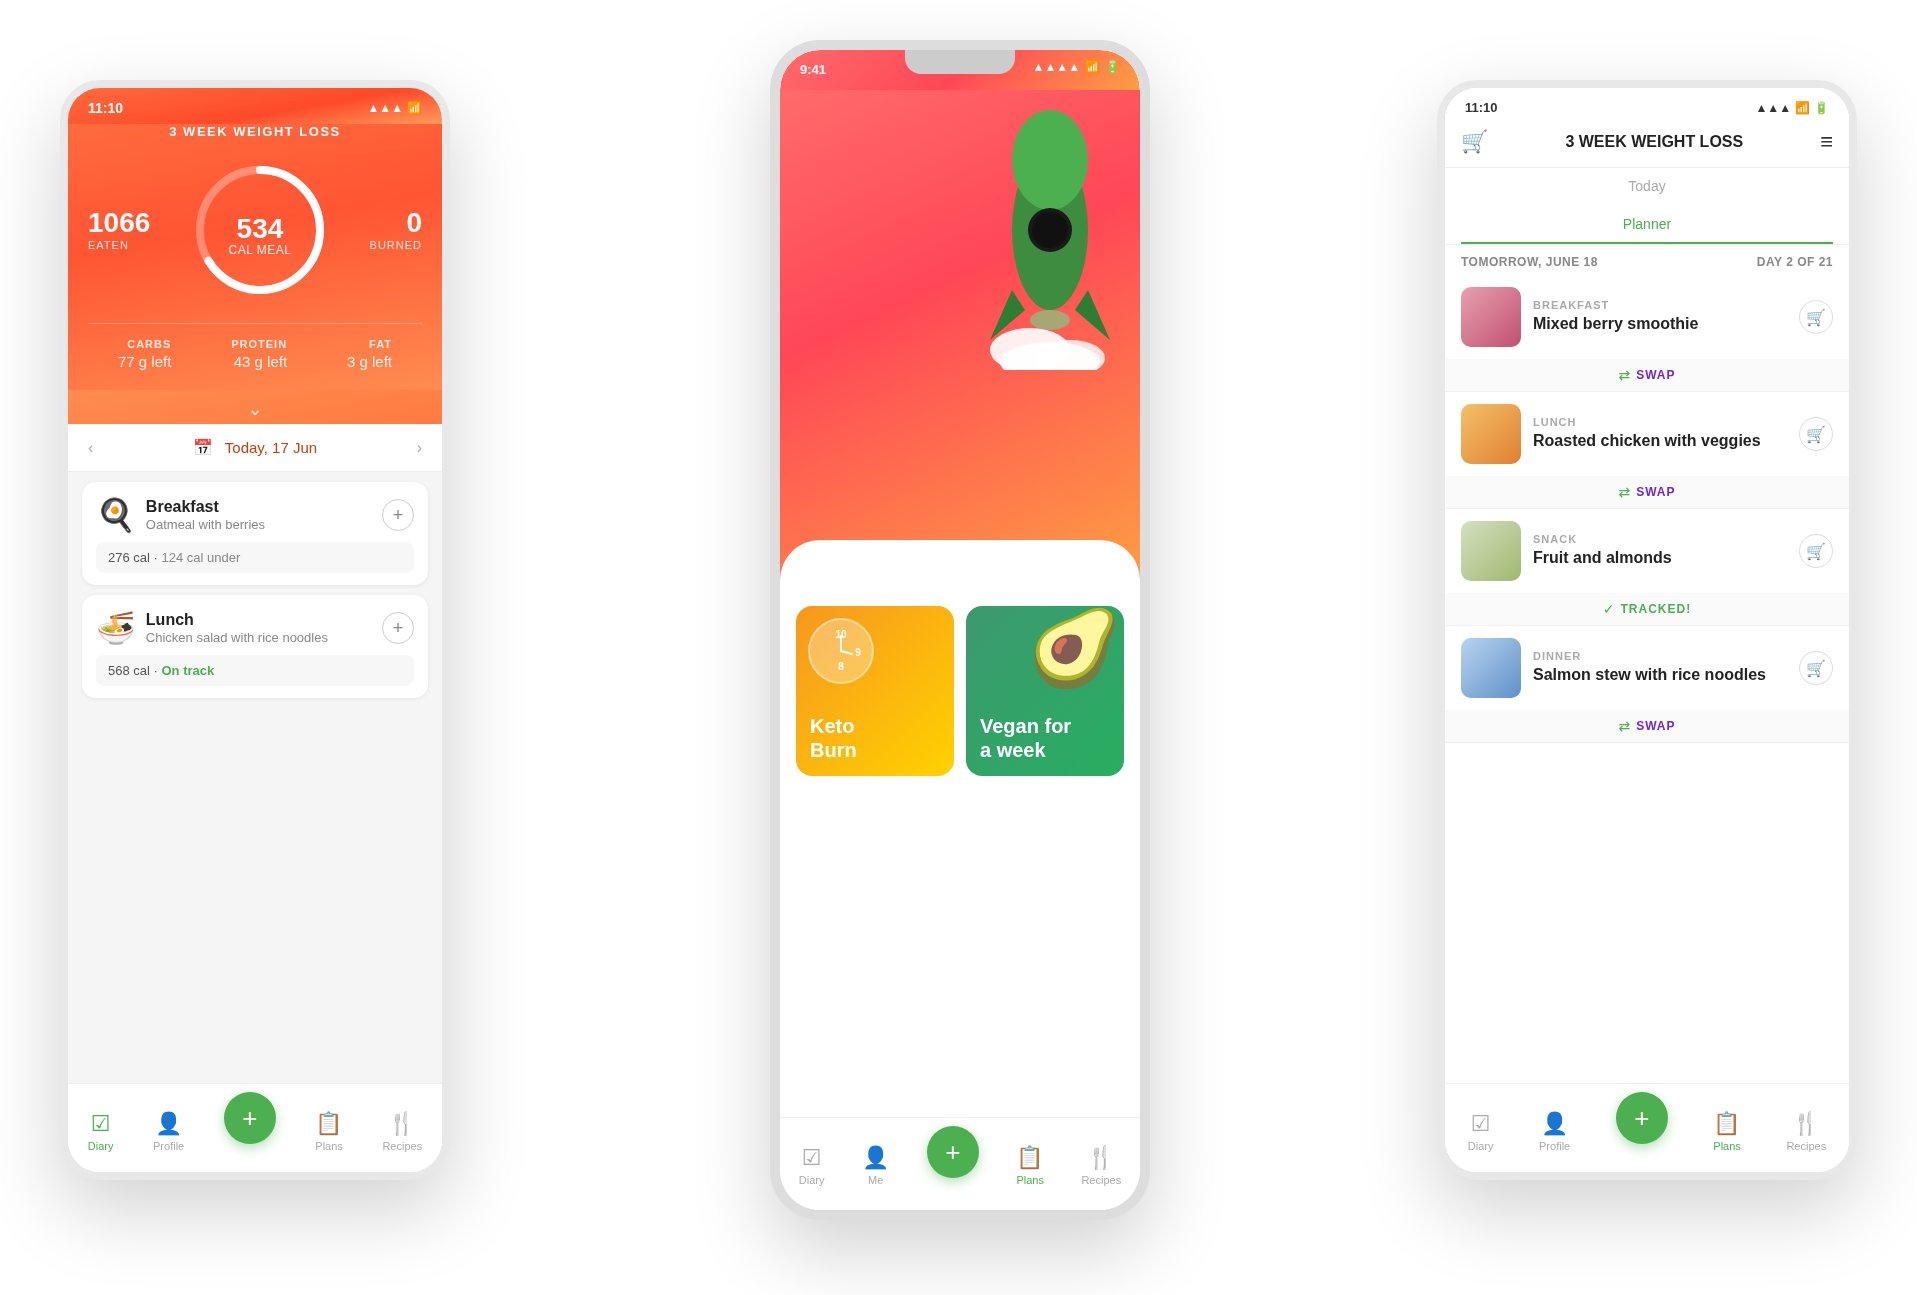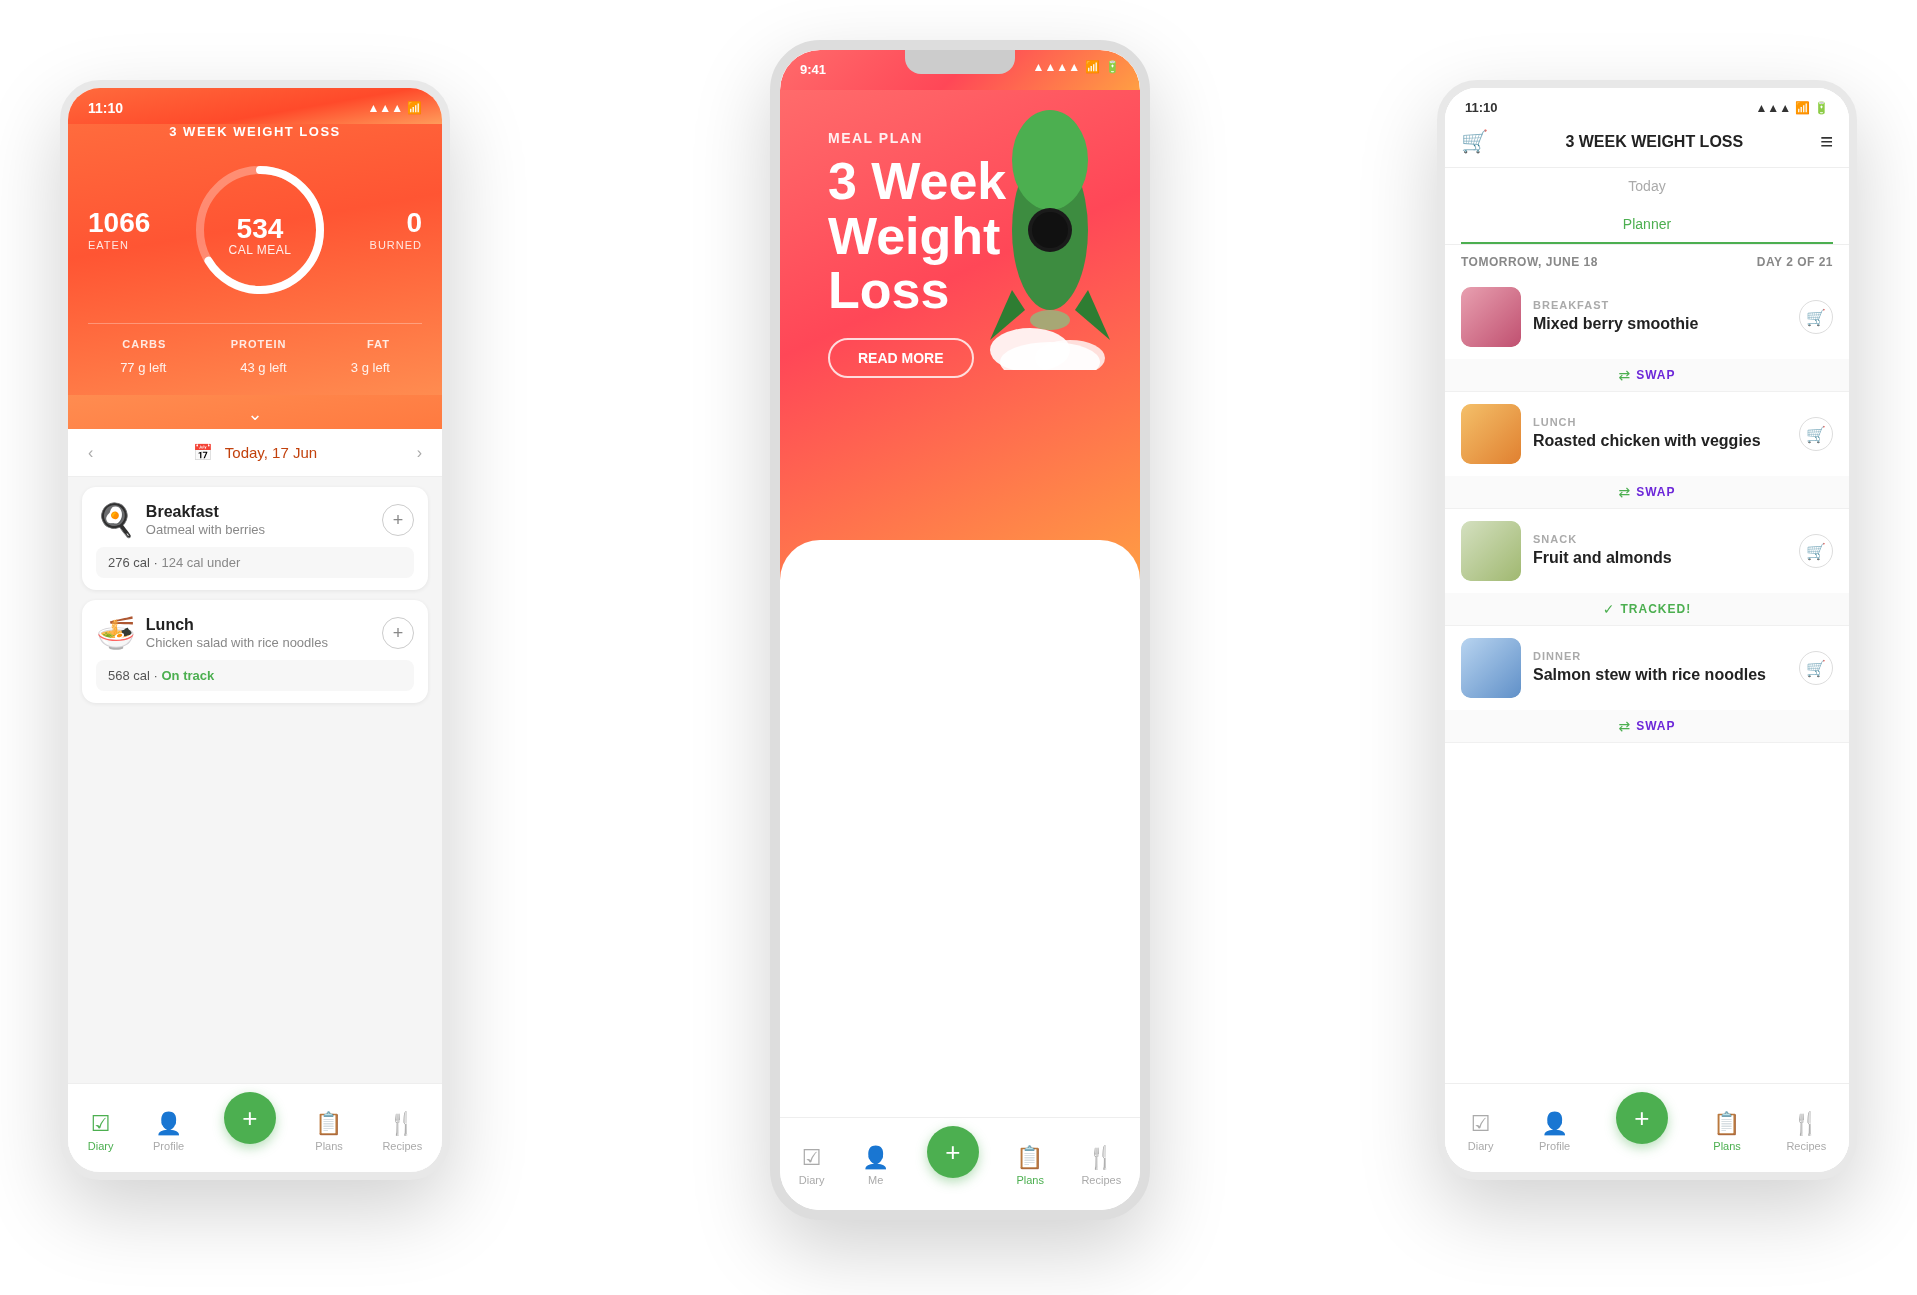--- a/index.html
+++ b/index.html
@@ -141,24 +141,24 @@
       align-items: flex-end;
       color: white;
     }
     .macro-item .macro-name {
       font-size: 11px;
       font-weight: 600;
       letter-spacing: 1px;
       opacity: 0.85;
     }
     .macro-item .macro-val {
-      font-size: 13px;
+      font-size: 15px;
       font-weight: 500;
       opacity: 0.9;
-      margin-top: 10px;
+      margin-top: 3px;
     }
     .chevron-down {
       color: white;
       font-size: 18px;
       text-align: center;
       padding: 8px 0 4px;
       background: linear-gradient(170deg, #ff8c50 0%, #ff7a40 100%);
     }
 
     
@@ -628,29 +628,20 @@
           <span style="color:white;font-size:12px;">▲▲▲▲</span>
           <span style="color:white;font-size:12px;">📶</span>
           <span style="color:white;font-size:12px;">🔋</span>
         </div>
       </div>
 
       <div class="center-hero" style="height: 500px; position: relative;">
 
         <div style="position:absolute;inset:0;background:linear-gradient(155deg,#ff6b6b 0%,#ff4757 40%,#ff9f43 100%);"></div>
 
-        <div style="position:relative;z-index:2;padding:20px 24px 0;">
-          <div class="meal-plan-label">MEAL PLAN</div>
-          <div class="hero-title">
-            <span>3 Week</span><br>
-            <span>Weight</span><br>
-            <span>Loss</span>
-          </div>
-          <div class="read-more-btn">READ MORE</div>
-        </div>
 
         <div style="position:absolute;right:10px;top:20px;z-index:2;font-size:1px;">
           <svg width="160" height="260" viewBox="0 0 160 260">
 
             <ellipse cx="80" cy="120" rx="38" ry="80" fill="#3d8c40"></ellipse>
 
             <ellipse cx="80" cy="50" rx="38" ry="50" fill="#4caf50"></ellipse>
 
             <circle cx="80" cy="120" r="22" fill="#1a1a1a"></circle>
             <circle cx="80" cy="120" r="18" fill="#111"></circle>
@@ -662,20 +653,42 @@
 
             <ellipse cx="60" cy="240" rx="40" ry="22" fill="white" opacity="0.9"></ellipse>
             <ellipse cx="100" cy="248" rx="35" ry="18" fill="white" opacity="0.8"></ellipse>
             <ellipse cx="80" cy="252" rx="50" ry="20" fill="white" opacity="0.9"></ellipse>
           </svg>
         </div>
 
         <div style="position:absolute;bottom:0;left:0;right:0;height:50px;background:white;border-radius:40px 40px 0 0;z-index:1;"></div>
       </div>
 
+      <div class="plans-grid">
+
+        <div class="plan-card keto">
+
+          <div style="position:absolute;top:10px;left:10px;width:70px;height:70px;">
+            <svg viewBox="0 0 70 70">
+              <circle cx="35" cy="35" r="32" fill="rgba(255,255,255,0.3)" stroke="rgba(255,255,255,0.5)" stroke-width="2"></circle>
+              <text x="35" y="22" text-anchor="middle" fill="white" font-size="10" font-weight="bold">10</text>
+              <text x="35" y="54" text-anchor="middle" fill="white" font-size="10" font-weight="bold">8</text>
+              <text x="52" y="40" text-anchor="middle" fill="white" font-size="10" font-weight="bold">9</text>
+              <line x1="35" y1="35" x2="35" y2="20" stroke="white" stroke-width="2" stroke-linecap="round"></line>
+              <line x1="35" y1="35" x2="46" y2="38" stroke="white" stroke-width="2" stroke-linecap="round"></line>
+            </svg>
+          </div>
+          <div class="plan-card-label">Keto<br>Burn</div>
+        </div>
+
+        <div class="plan-card vegan">
+          <div style="position:absolute;right:2px;top:5px;font-size:75px;line-height:1;">🥑</div>
+          <div class="plan-card-label">Vegan for<br>a week</div>
+        </div>
+      </div>
 
       <div class="center-bottom-nav">
         <div class="nav-item">
           <span class="nav-icon">☑</span>
           <span>Diary</span>
         </div>
         <div class="nav-item">
           <span class="nav-icon">👤</span>
           <span>Me</span>
         </div>

